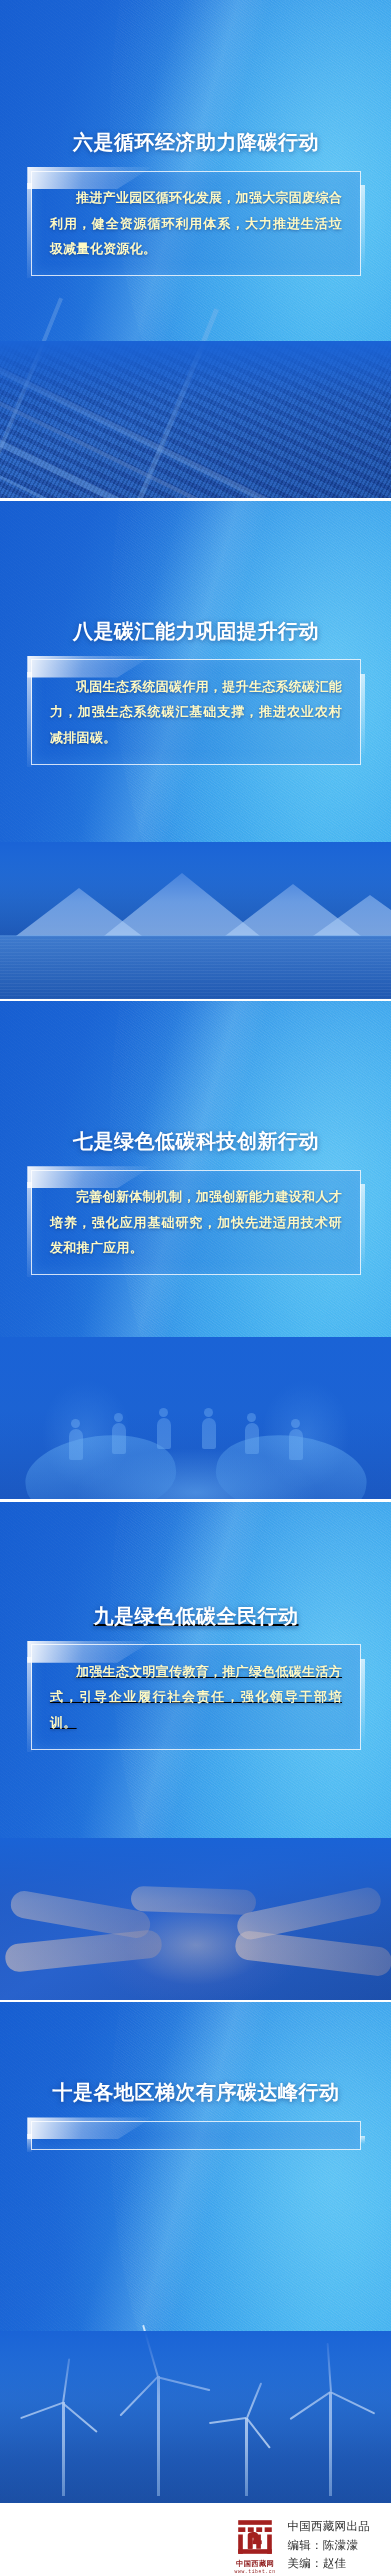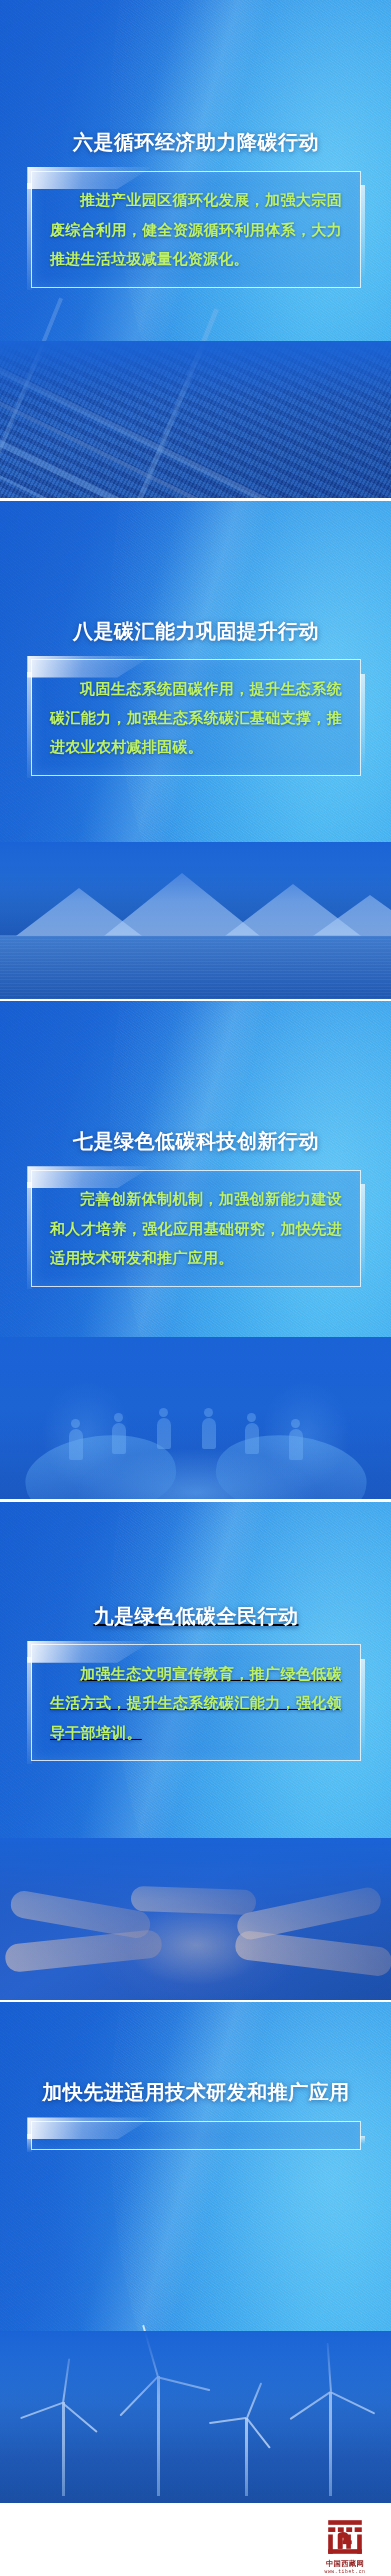--- a/index.html
+++ b/index.html
@@ -207,23 +207,23 @@
     width:4.7px;
     background:linear-gradient(180deg, rgba(255,255,255,.70), rgba(255,255,255,0));
     pointer-events:none;
   }
   .frame-edge-left{
     position:absolute; left:-4.7px; top:11.5px; bottom:-3.1px; width:4.7px;
     background:linear-gradient(180deg, rgba(255,255,255,.70), rgba(255,255,255,.05));
     pointer-events:none;
   }
   .body-text{
-    color:#bef264;
+    color:#fef9c3;
     font-weight:bold;
-    font-size:15px;
+    font-size:13px;
     line-height:1.95;
     text-align:justify;
     text-indent:2em;
     text-shadow:0 0.5px 3.1px rgba(5,40,110,.55);
     letter-spacing:0.3px;
   }
 
   
   .footer{
     width:392px; background:#ffffff;
@@ -339,21 +339,21 @@
       <div class="arm" style="left:5.2px;top:99px;width:157px;height:28px;transform:rotate(-6deg);"></div>
       <div class="arm" style="right:10.4px;top:62px;width:146px;height:27px;transform:rotate(-12deg);"></div>
       <div class="arm" style="right:0px;top:101px;width:157px;height:29px;transform:rotate(7deg);"></div>
       <div class="arm" style="left:131px;top:50px;width:125px;height:25px;transform:rotate(2deg);"></div>
     </div>
 
     <h2 class="panel-title" style="padding-top:102px;">九是绿色低碳全民行动</h2>
 
     <div class="text-frame">
       <span class="frame-edge-left"></span>
-      <p class="body-text">加强生态文明宣传教育，推广绿色低碳生活方式，提升生态系统碳汇能力，强化领导干部培训。</p>
+      <p class="body-text">加强生态文明宣传教育，推广绿色低碳生活方式，引导企业履行社会责任，强化领导干部培训。</p>
     </div>
   </section>
 
   <section class="panel" style="height:501px;margin-bottom:0;">
     <div class="bg-base"></div>
     <div class="bg-arc"></div>
     <div class="bg-arc2"></div>
     <div class="bg-diag"></div>
     <div class="bg-sweep"></div>
 
@@ -372,21 +372,21 @@
       <div class="blade" style="left:246px;bottom:85px;height:38px;transform:rotate(22deg);"></div>
       <div class="blade" style="left:246px;bottom:85px;height:38px;transform:rotate(142deg);"></div>
       <div class="blade" style="left:246px;bottom:85px;height:38px;transform:rotate(262deg);"></div>
 
       <div class="mast" style="left:329px;height:104px;"></div>
       <div class="blade" style="left:330px;bottom:111px;height:49px;transform:rotate(-4deg);"></div>
       <div class="blade" style="left:330px;bottom:111px;height:49px;transform:rotate(116deg);"></div>
       <div class="blade" style="left:330px;bottom:111px;height:49px;transform:rotate(236deg);"></div>
     </div>
 
-    <h2 class="panel-title" style="padding-top:78px;">加快先进适用技术研发和推广应用</h2>
+    <h2 class="panel-title" style="padding-top:78px;">十是各地区梯次有序碳达峰行动</h2>
 
     <div class="text-frame">
       <span class="frame-edge-left"></span>
     </div>
   </section>
 
   <footer class="footer">
 
     <div class="logo-block">
       <svg class="logo-mark" viewBox="0 0 100 100">
@@ -402,17 +402,22 @@
           <path d="M33 44h11v34H33z"></path>
           <path d="M33 44c0-8 24-8 24 0v18H46V52H44v26H33z"></path>
           <rect x="53" y="44" width="11" height="34"></rect>
           <rect x="44" y="58" width="22" height="9"></rect>
         </g>
       </svg>
       <div class="logo-cn">中国西藏网</div>
       <div class="logo-url">www.tibet.cn</div>
     </div>
 
+    <div class="credits">
+      <div>中国西藏网出品</div>
+      <div>编辑：陈濛濛</div>
+      <div>美编：赵佳</div>
+    </div>
 
   </footer>
 
 </div>
 
 
 </body></html>

